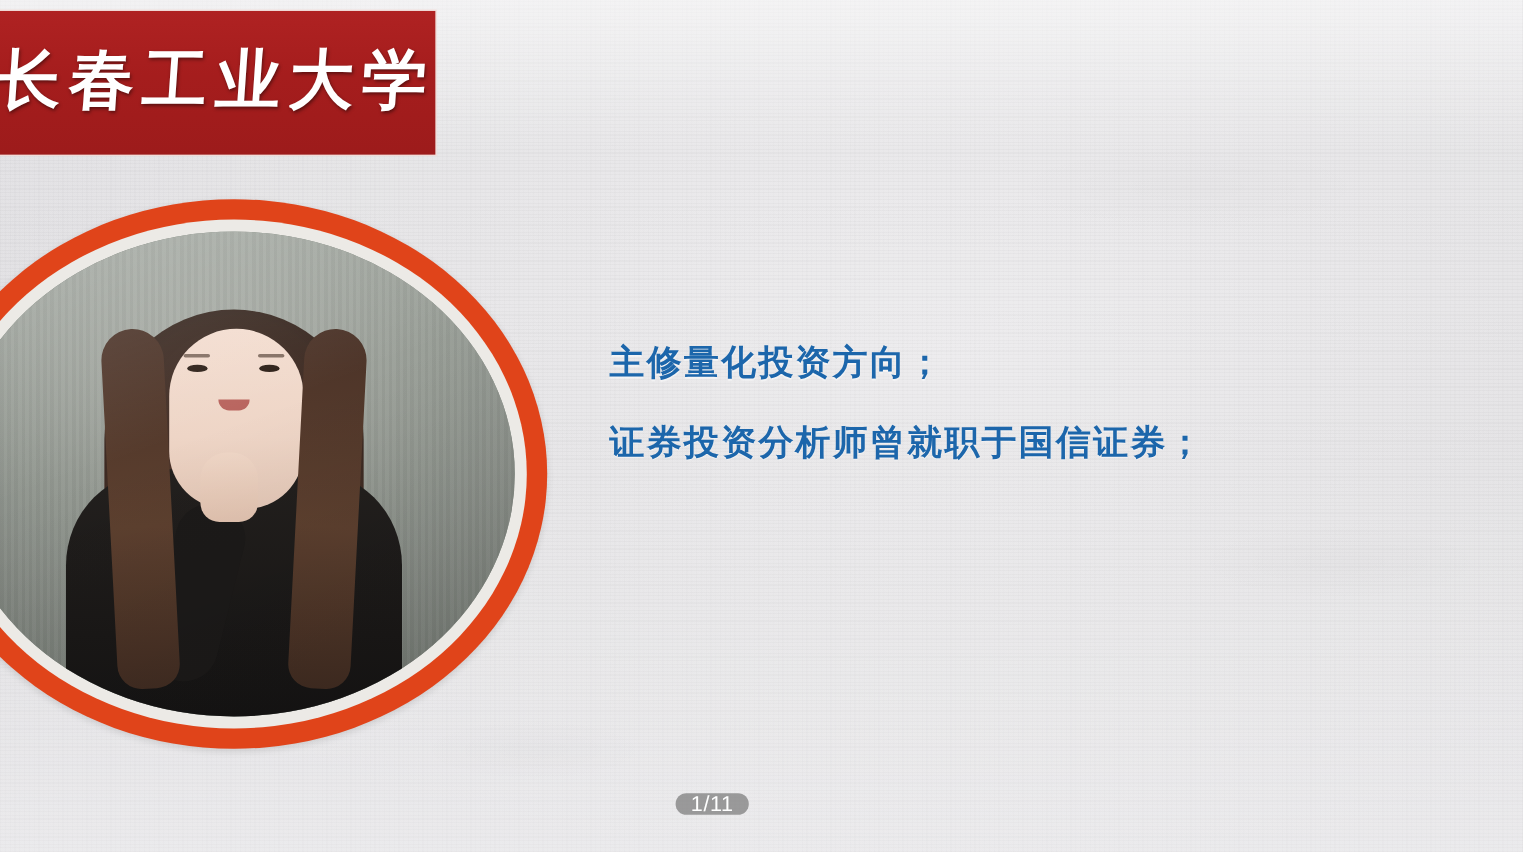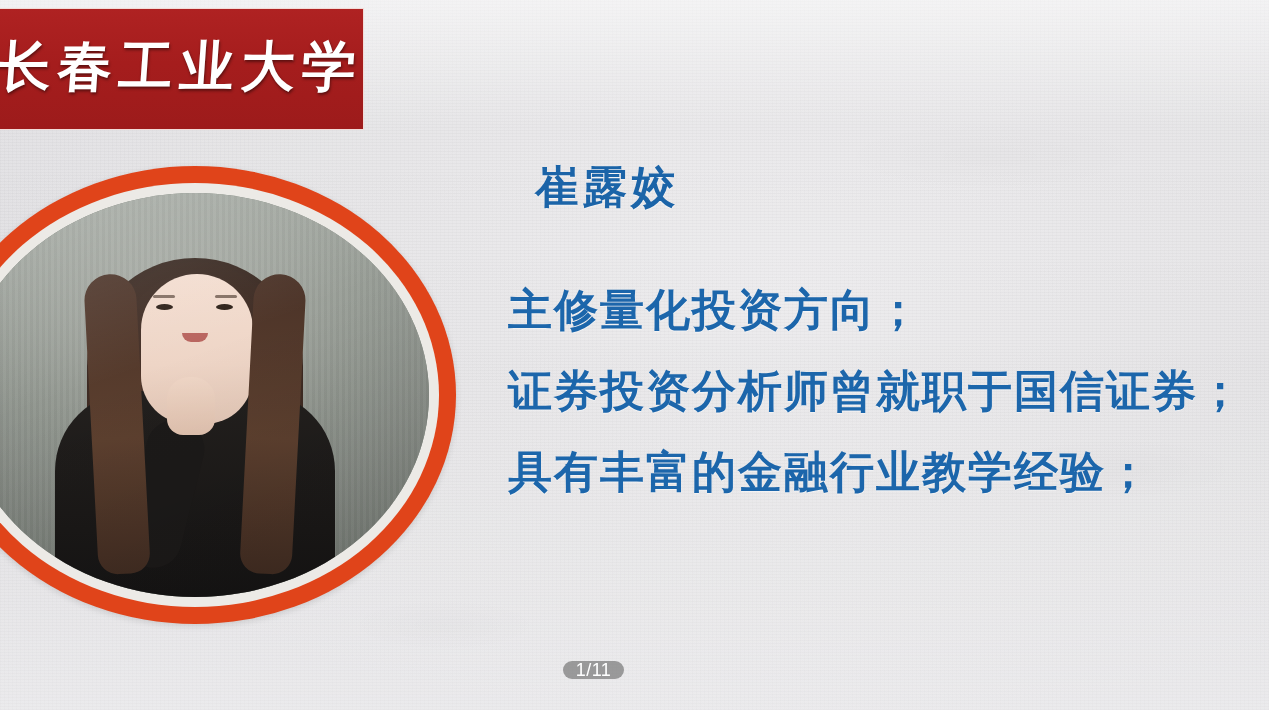--- a/index.html
+++ b/index.html
@@ -214,21 +214,21 @@
     z-index: 6;
   }
   .bio-list {
     position: absolute;
     left: 508px;
     top: 288px;
     z-index: 6;
   }
   .bio-line {
     font-family: "DejaVu Serif", "Liberation Serif", serif;
-    font-size: 44px;
+    font-size: 29px;
     font-weight: 700;
     color: #1c66ab;
     letter-spacing: 2px;
     line-height: 1;
     margin-bottom: 37px;
     white-space: nowrap;
     text-shadow: 0 1px 1px rgba(255,255,255,.55);
   }
   .bio-line:last-child { margin-bottom: 0; }
 
@@ -275,23 +275,21 @@
         <div class="ph-eye r"></div>
         <div class="ph-mouth"></div>
         <div class="ph-hair-front-l"></div>
         <div class="ph-hair-front-r"></div>
         <div class="ph-hand"></div>
         <div class="ph-sheen"></div>
       </div>
     </div>
   </div>
 
-  <div class="name-title">崔露姣</div>
 
   <div class="bio-list">
     <div class="bio-line">主修量化投资方向；</div>
     <div class="bio-line">证券投资分析师曾就职于国信证券；</div>
-    <div class="bio-line">具有丰富的金融行业教学经验；</div>
   </div>
 
   <div class="page-badge">1/11</div>
 
 </div>
 
 </body></html>

